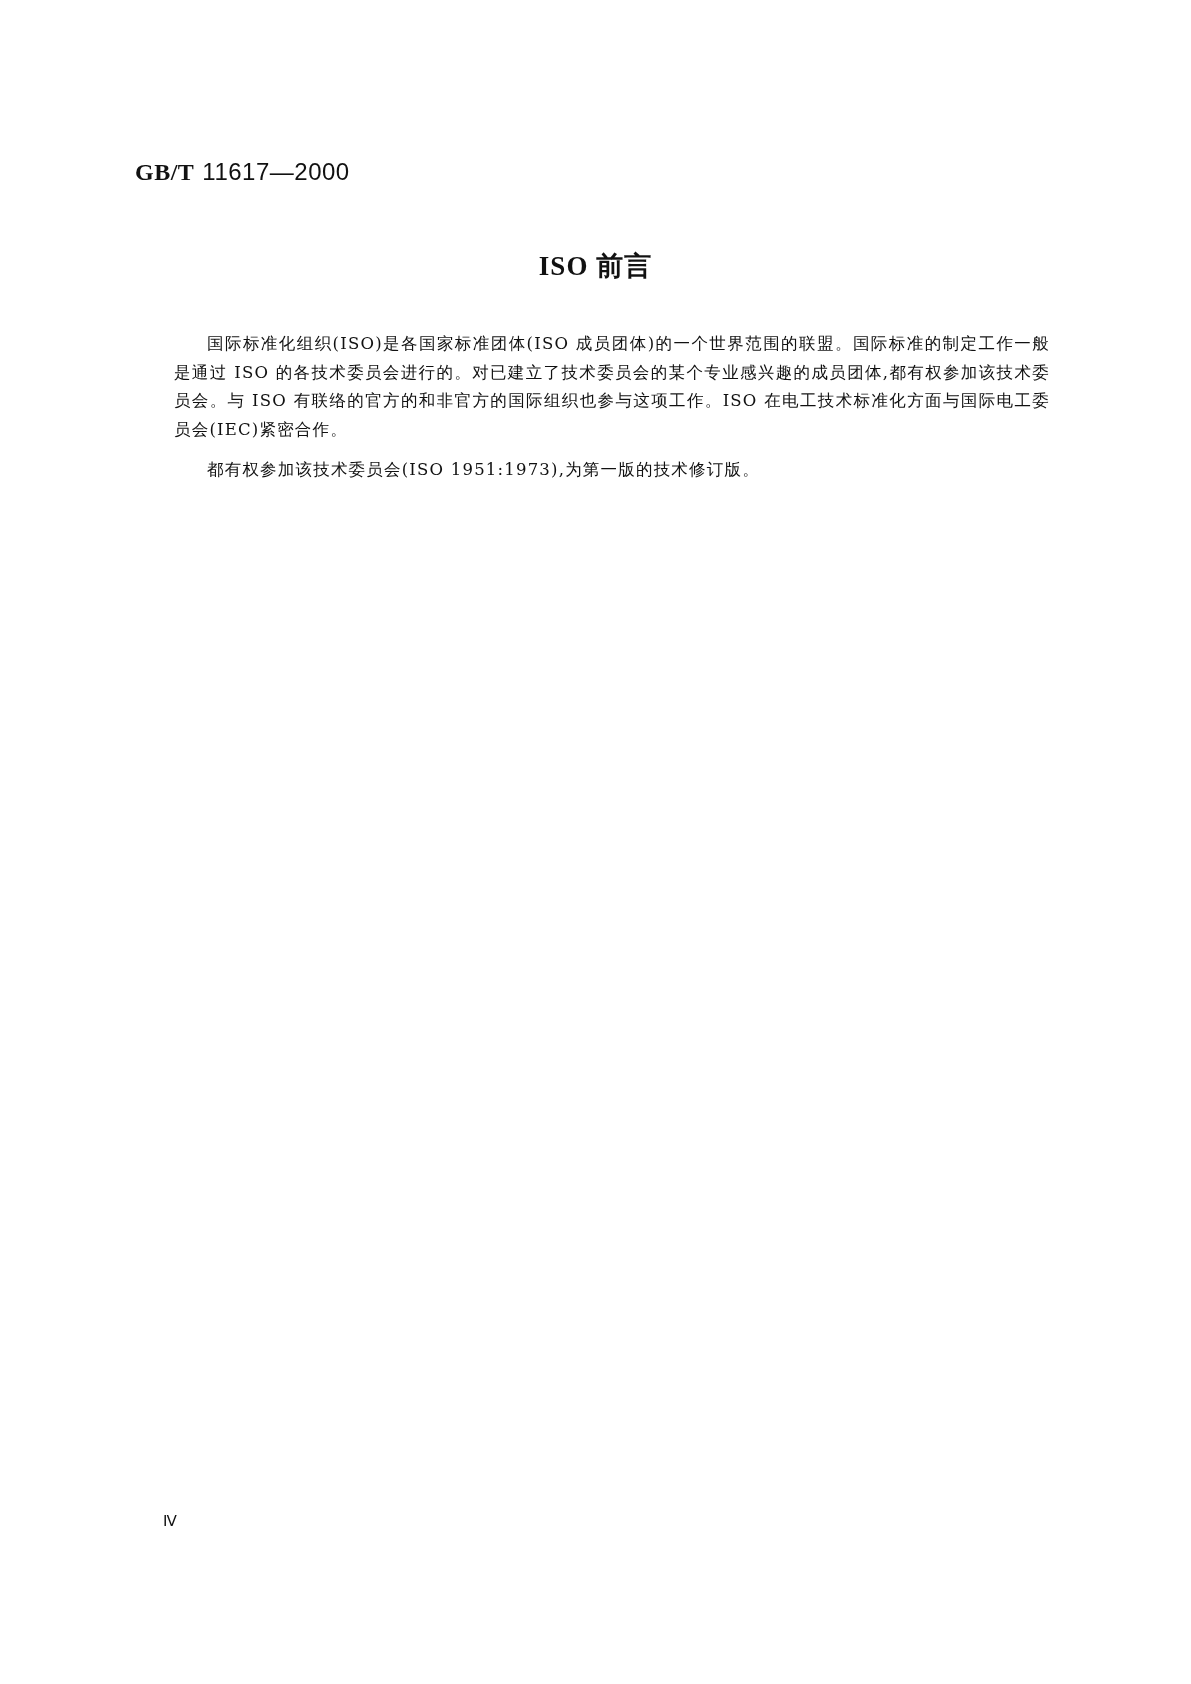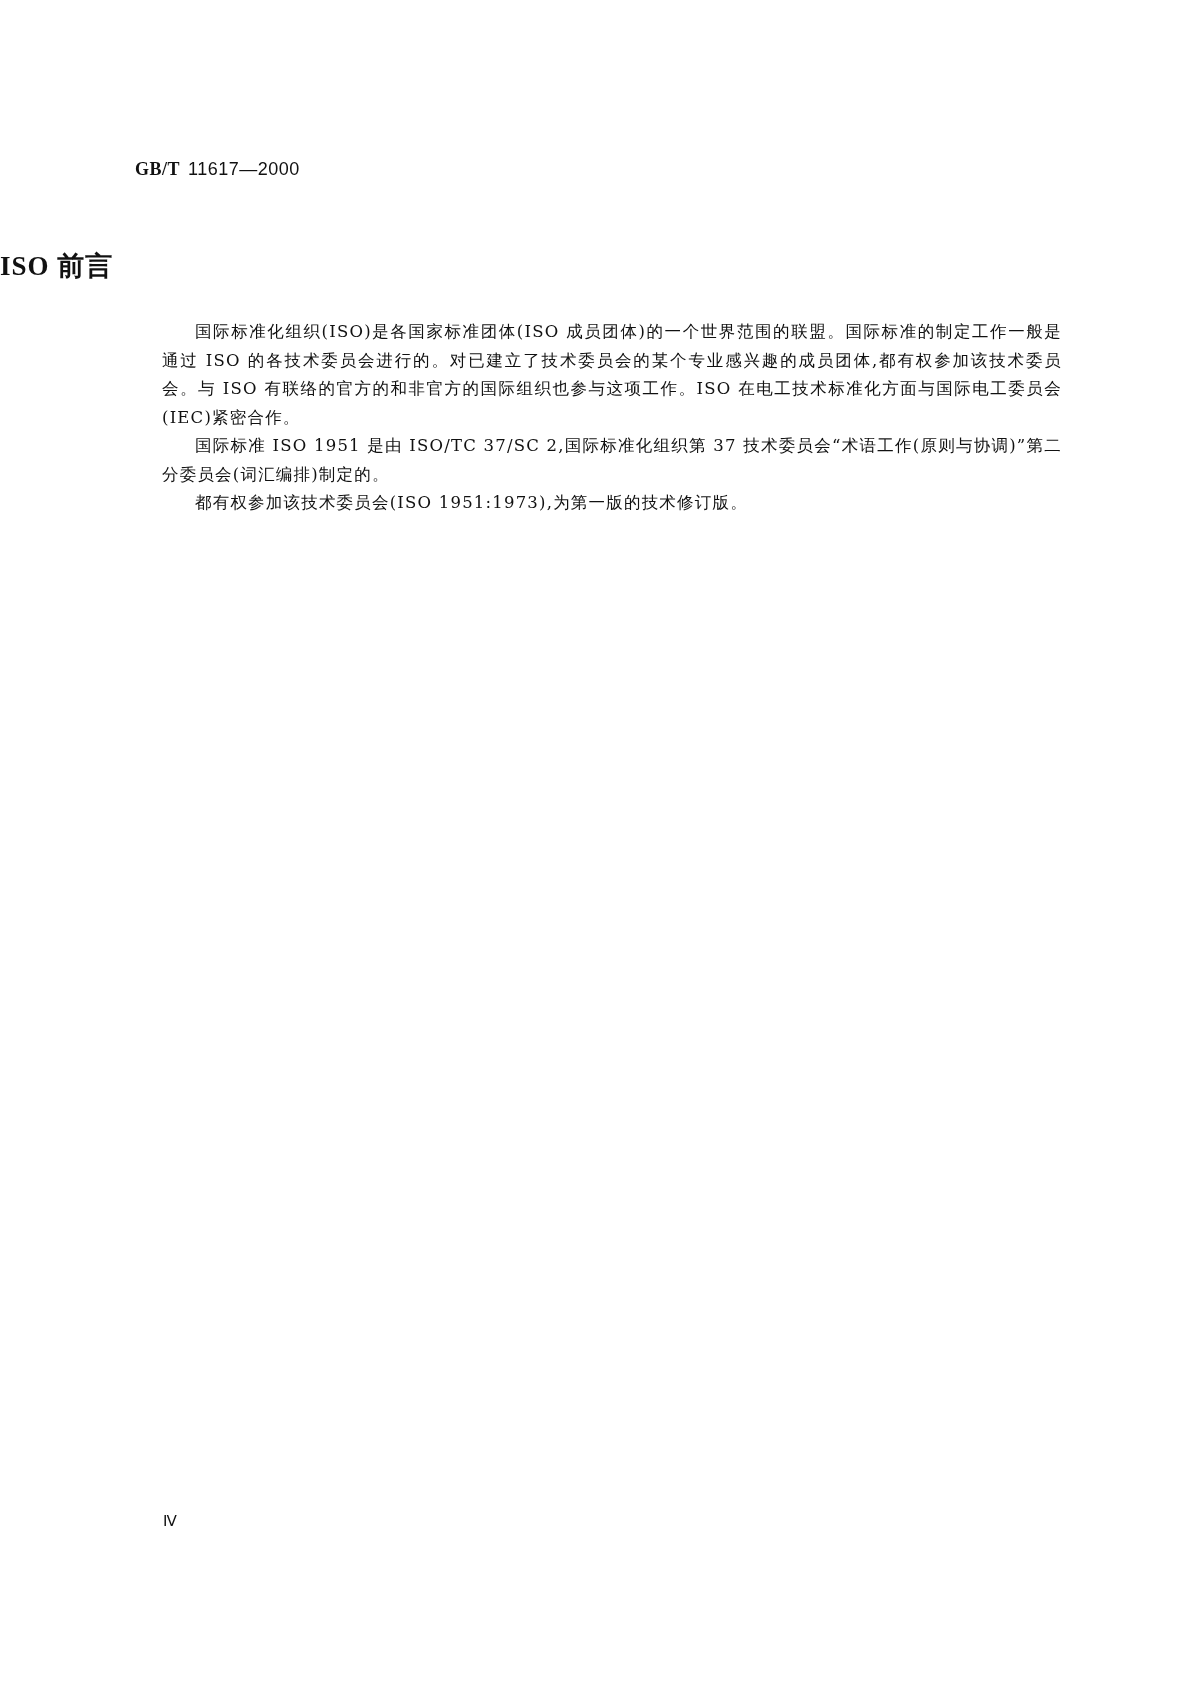--- a/index.html
+++ b/index.html
@@ -1,36 +1,35 @@
 <!DOCTYPE html>
 <html><head>
 <meta charset="utf-8">
 <style>
   html, body { margin: 0; padding: 0; background: #ffffff; }
   body { width: 1191px; height: 1684px; position: relative; overflow: hidden;
          font-family: "DejaVu Serif", "Liberation Serif", serif; color: #111; }
-  .header { position: absolute; left: 135px; top: 158px; font-size: 18px; letter-spacing: 0.5px; }
+  .header { position: absolute; left: 135px; top: 158px; font-size: 24px; letter-spacing: 0.5px; }
   .header .gbt { font-family: "Liberation Serif", serif; font-weight: bold; }
   .header .num { font-family: "Liberation Sans", sans-serif; margin-left: 8px; }
-  .title { position: absolute; left: 0; width: 1191px; top: 248px; text-align: left;
+  .title { position: absolute; left: 0; width: 1191px; top: 248px; text-align: center;
            font-size: 27px; font-weight: bold; font-family: "Liberation Serif", serif; letter-spacing: 1px; }
   .body { position: absolute; left: 162px; top: 318px; width: 900px; font-size: 16.5px;
           line-height: 28.5px; text-align: justify; letter-spacing: 1.2px; }
-  .body p { margin: 0; text-indent: 2em; }
+  .body p { margin: 12px; text-indent: 2em; }
   .page-no { position: absolute; left: 163px; top: 1512px; font-size: 15px;
              font-family: "Liberation Serif", serif; }
 </style>
 </head>
 <body>
 
 <div class="header">
   <span class="gbt">GB/T</span><span class="num">11617—2000</span>
 </div>
 
 <div class="title">ISO 前言</div>
 
 <div class="body">
   <p>国际标准化组织(ISO)是各国家标准团体(ISO 成员团体)的一个世界范围的联盟。国际标准的制定工作一般是通过 ISO 的各技术委员会进行的。对已建立了技术委员会的某个专业感兴趣的成员团体,都有权参加该技术委员会。与 ISO 有联络的官方的和非官方的国际组织也参与这项工作。ISO 在电工技术标准化方面与国际电工委员会(IEC)紧密合作。</p>
-  <p>国际标准 ISO 1951 是由 ISO/TC 37/SC 2,国际标准化组织第 37 技术委员会“术语工作(原则与协调)”第二分委员会(词汇编排)制定的。</p>
   <p>都有权参加该技术委员会(ISO 1951:1973),为第一版的技术修订版。</p>
 </div>
 
 <div class="page-no">Ⅳ</div>
 
 </body></html>

